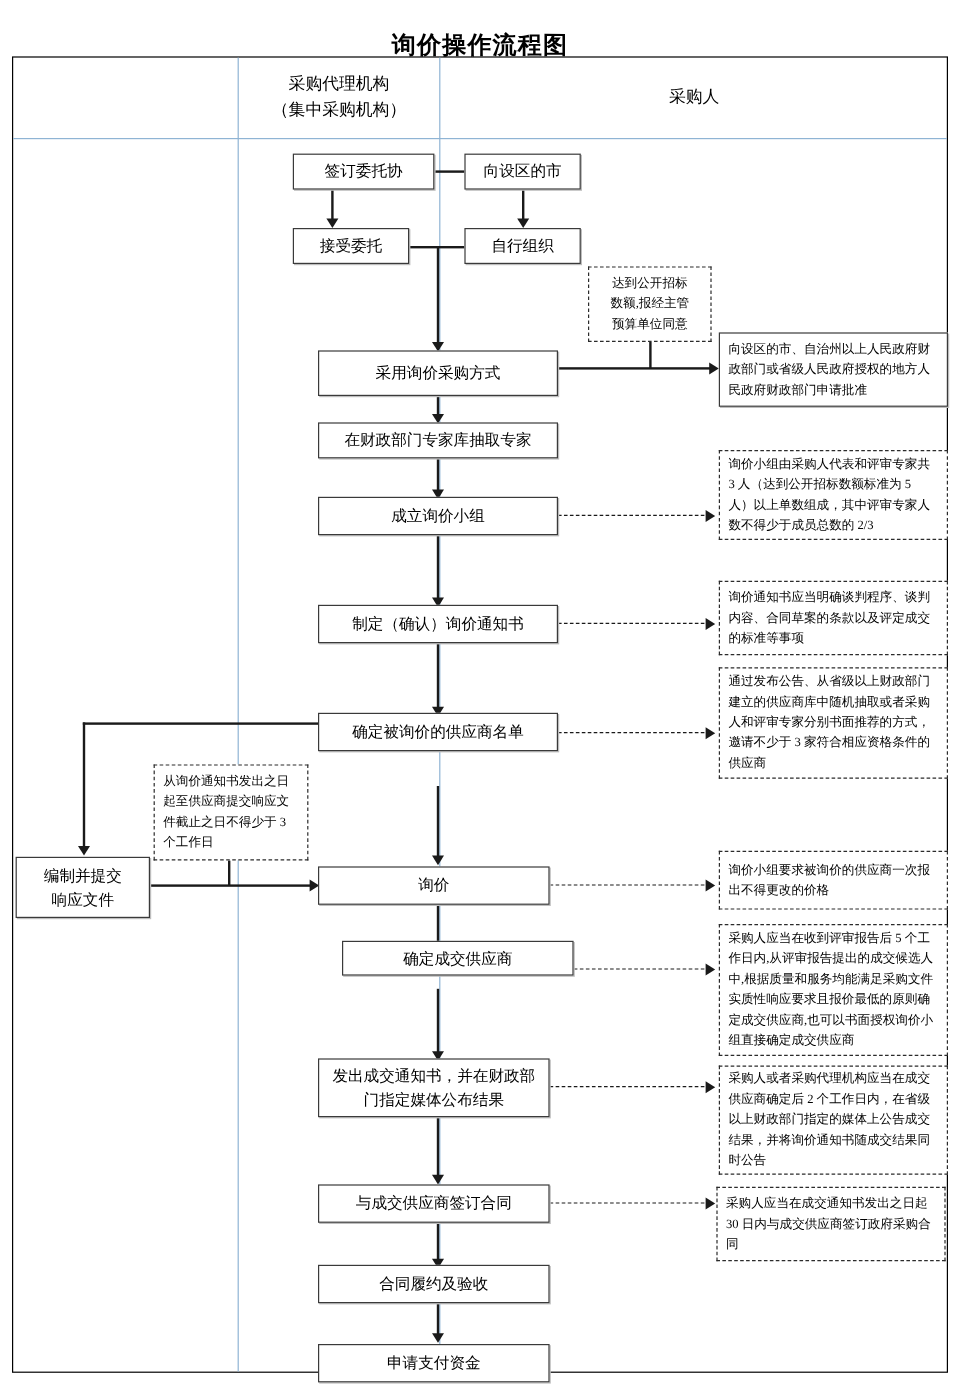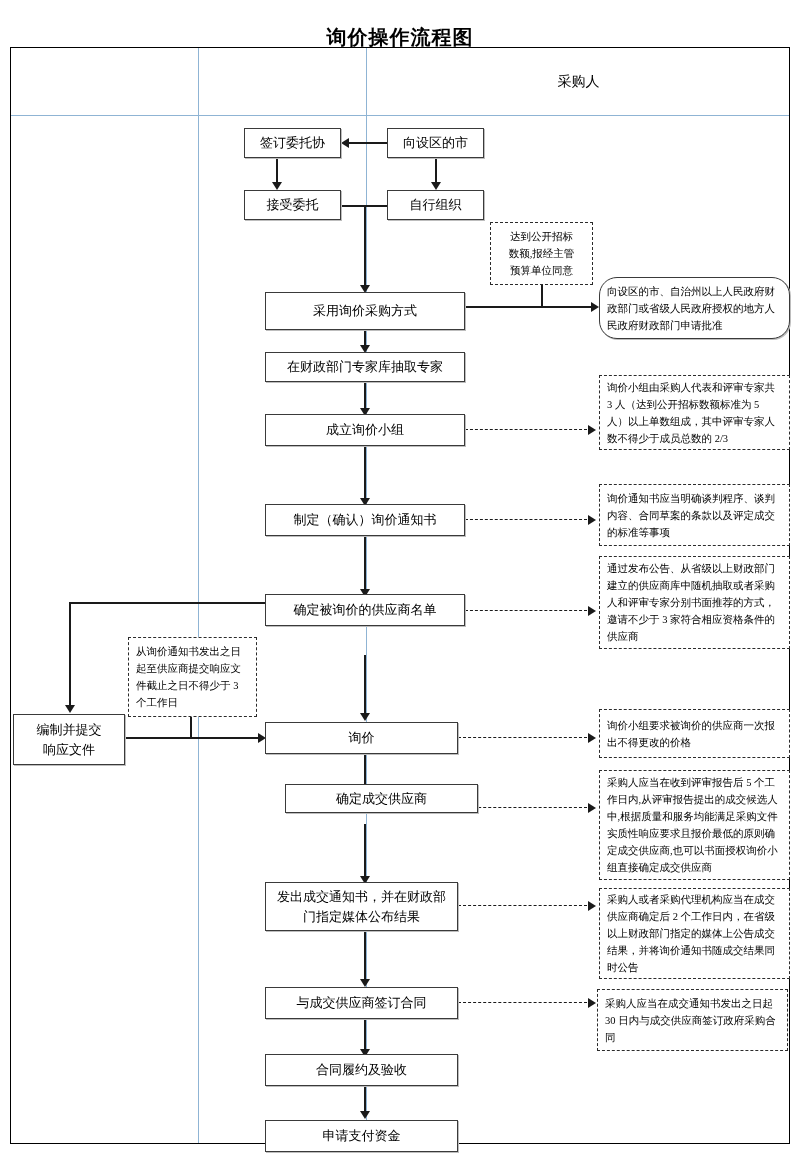--- a/index.html
+++ b/index.html
@@ -55,20 +55,26 @@
 <body>
 
 <div id="title">询价操作流程图</div>
 
 <div id="frame">
 
   <div class="vdiv" style="left:187px;"></div>
   <div class="vdiv" style="left:355px;"></div>
   <div class="hdiv" style="top:67px;"></div>
 
+  <div class="colhead" style="left:188px;width:167px;">
+    <div>
+      <div>采购代理机构</div>
+      <div>（集中采购机构）</div>
+    </div>
+  </div>
   <div class="colhead" style="left:356px;width:423px;">
     <span>采购人</span>
   </div>
 </div>
 
 <div class="ln lnh" style="left:347px;top:142px;width:40px;"></div>
 <div class="ar ar-l" style="left:341px;top:138px;"></div>
 
 <div class="ln lnv" style="left:276px;top:158px;height:27px;"></div>
 <div class="ar ar-d" style="left:272px;top:182px;"></div>
@@ -136,21 +142,21 @@
 
 <div class="dln dlnh" style="left:458px;top:1002px;width:129px;"></div>
 <div class="ar ar-r" style="left:588px;top:998px;"></div>
 
 <div class="ln lnv" style="left:364px;top:1019px;height:34px;"></div>
 <div class="ar ar-d" style="left:360px;top:1049px;"></div>
 
 <div class="ln lnv" style="left:364px;top:1086px;height:29px;"></div>
 <div class="ar ar-d" style="left:360px;top:1111px;"></div>
 
-<div class="box" style="left:244px;top:128px;width:97px;height:30px;">
+<div class="box" style="left:244px;top:128px;width:118px;height:30px;">
   <span>签订委托协</span>
 </div>
 
 <div class="box" style="left:387px;top:128px;width:97px;height:30px;">
   <span>向设区的市</span>
 </div>
 
 <div class="box" style="left:244px;top:190px;width:97px;height:30px;">
   <span>接受委托</span>
 </div>
@@ -214,21 +220,21 @@
 </div>
 
 <div class="note ctr" style="left:490px;top:222px;width:103px;height:63px;">
   <div>
     <div>达到公开招标</div>
     <div>数额,报经主管</div>
     <div>预算单位同意</div>
   </div>
 </div>
 
-<div class="box" style="left:599px;top:277px;width:191px;height:62px;font-size:10.5px;line-height:1.62;padding:4px 7px;text-align:left;justify-content:flex-start;border-radius:18px;">
+<div class="box" style="left:599px;top:277px;width:191px;height:62px;font-size:10.5px;line-height:1.62;padding:4px 7px;text-align:left;justify-content:flex-start;">
   <span>向设区的市、自治州以上人民政府财政部门或省级人民政府授权的地方人民政府财政部门申请批准</span>
 </div>
 
 <div class="note" style="left:599px;top:375px;width:191px;height:75px;">
   <span>询价小组由采购人代表和评审专家共 3 人（达到公开招标数额标准为 5 人）以上单数组成，其中评审专家人数不得少于成员总数的 2/3</span>
 </div>
 
 <div class="note" style="left:599px;top:484px;width:191px;height:62px;">
   <span>询价通知书应当明确谈判程序、谈判内容、合同草案的条款以及评定成交的标准等事项</span>
 </div>

